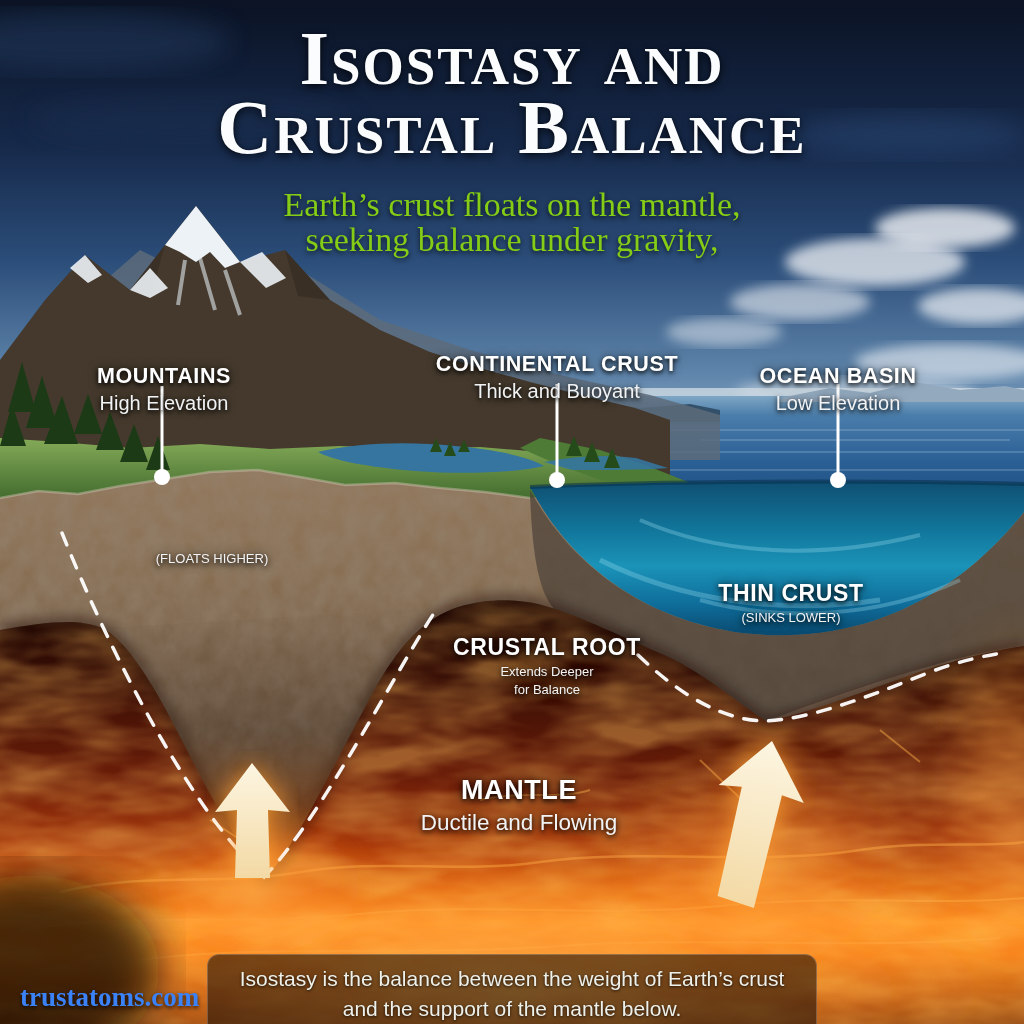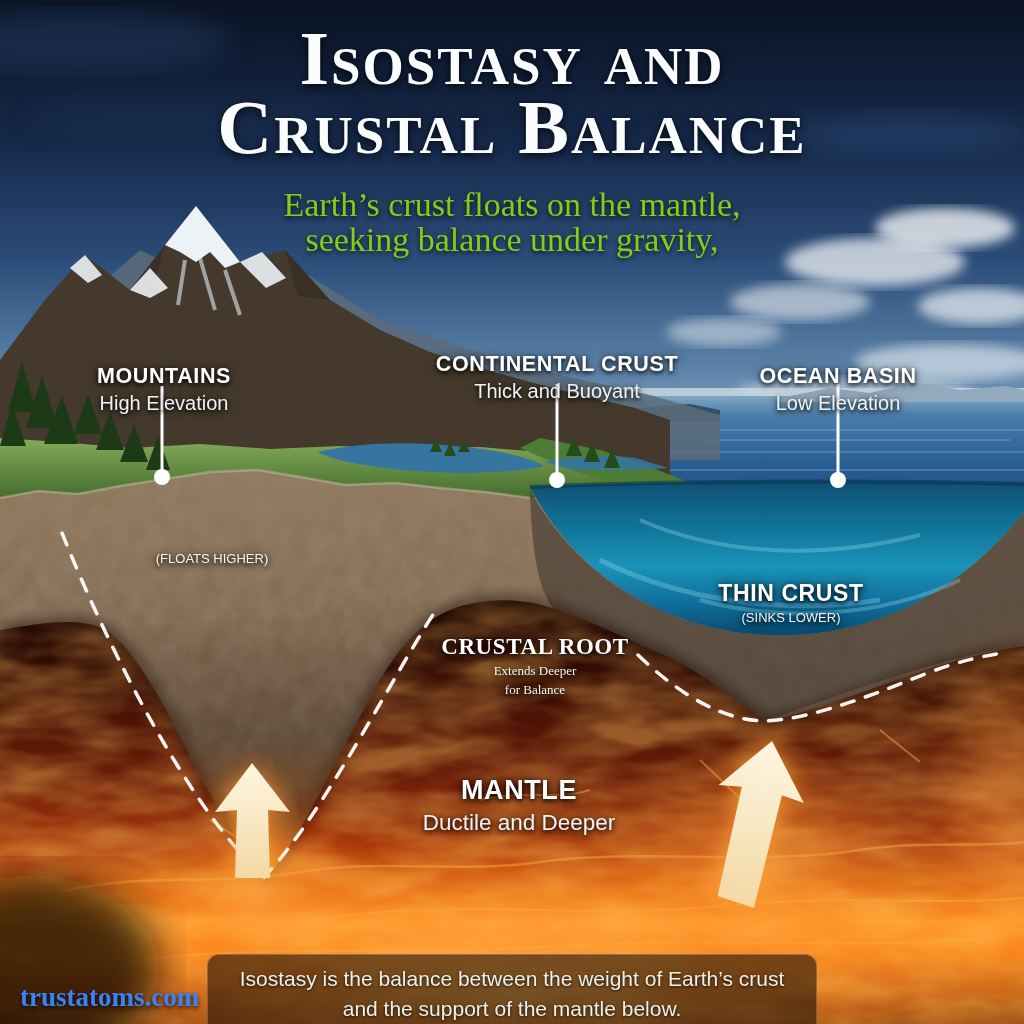--- a/index.html
+++ b/index.html
@@ -254,28 +254,28 @@
     <div class="s">Low Elevation</div>
   </div>
 
   <div class="txt sec-label" style="left:212px;top:548px;">
     <div class="s">(FLOATS HIGHER)</div>
   </div>
   <div class="txt sec-label" style="left:791px;top:580px;">
     <div class="t">THIN CRUST</div>
     <div class="s">(SINKS LOWER)</div>
   </div>
-  <div class="txt sec-label" style="left:535px;top:634px;font-family:Liberation Serif, serif;">
+  <div class="txt sec-label" style="left:547px;top:634px;">
     <div class="t">CRUSTAL ROOT</div>
     <div class="s">Extends Deeper</div>
     <div class="s">for Balance</div>
   </div>
   <div class="txt sec-label big" style="left:519px;top:775px;">
     <div class="t">MANTLE</div>
-    <div class="s">Ductile and Deeper</div>
+    <div class="s">Ductile and Flowing</div>
   </div>
 
   <div id="caption-box">
     <div class="cap">Isostasy is the balance between the weight of Earth’s crust</div>
     <div class="cap">and the support of the mantle below.</div>
   </div>
 
   <div id="watermark">trustatoms.com</div>
 
 </div>

